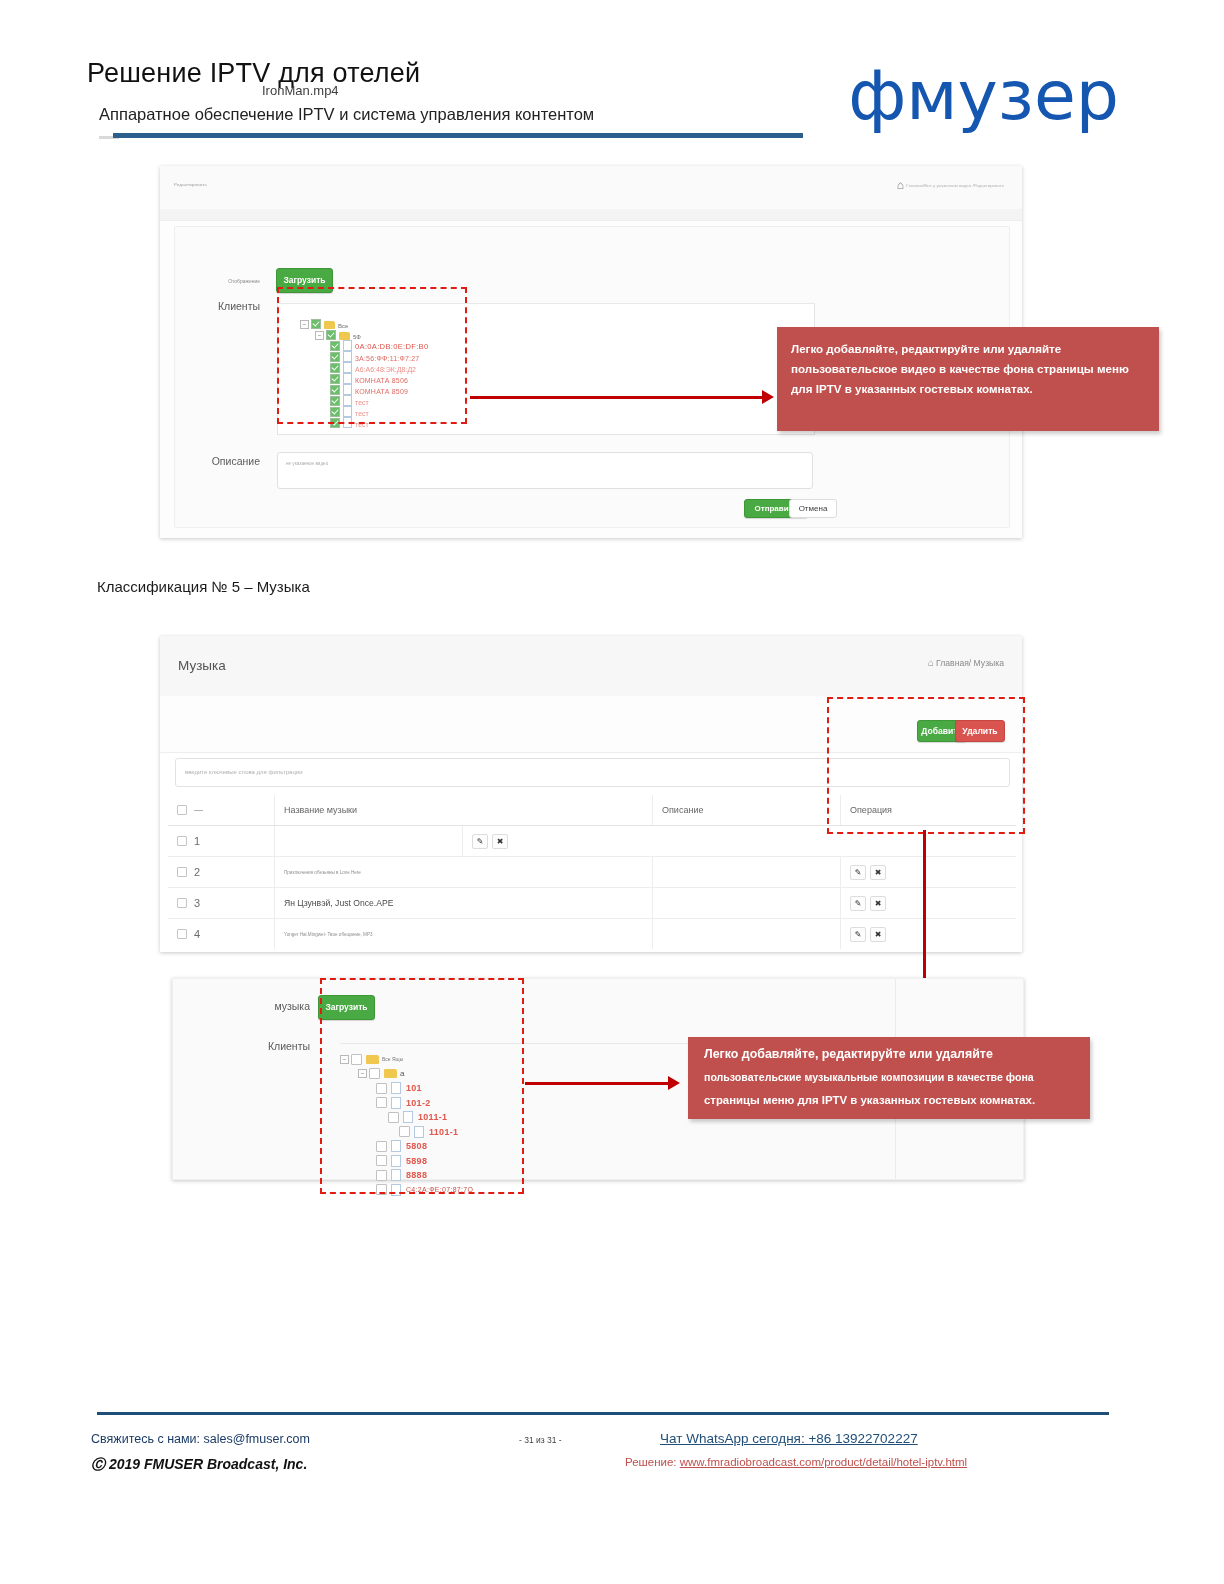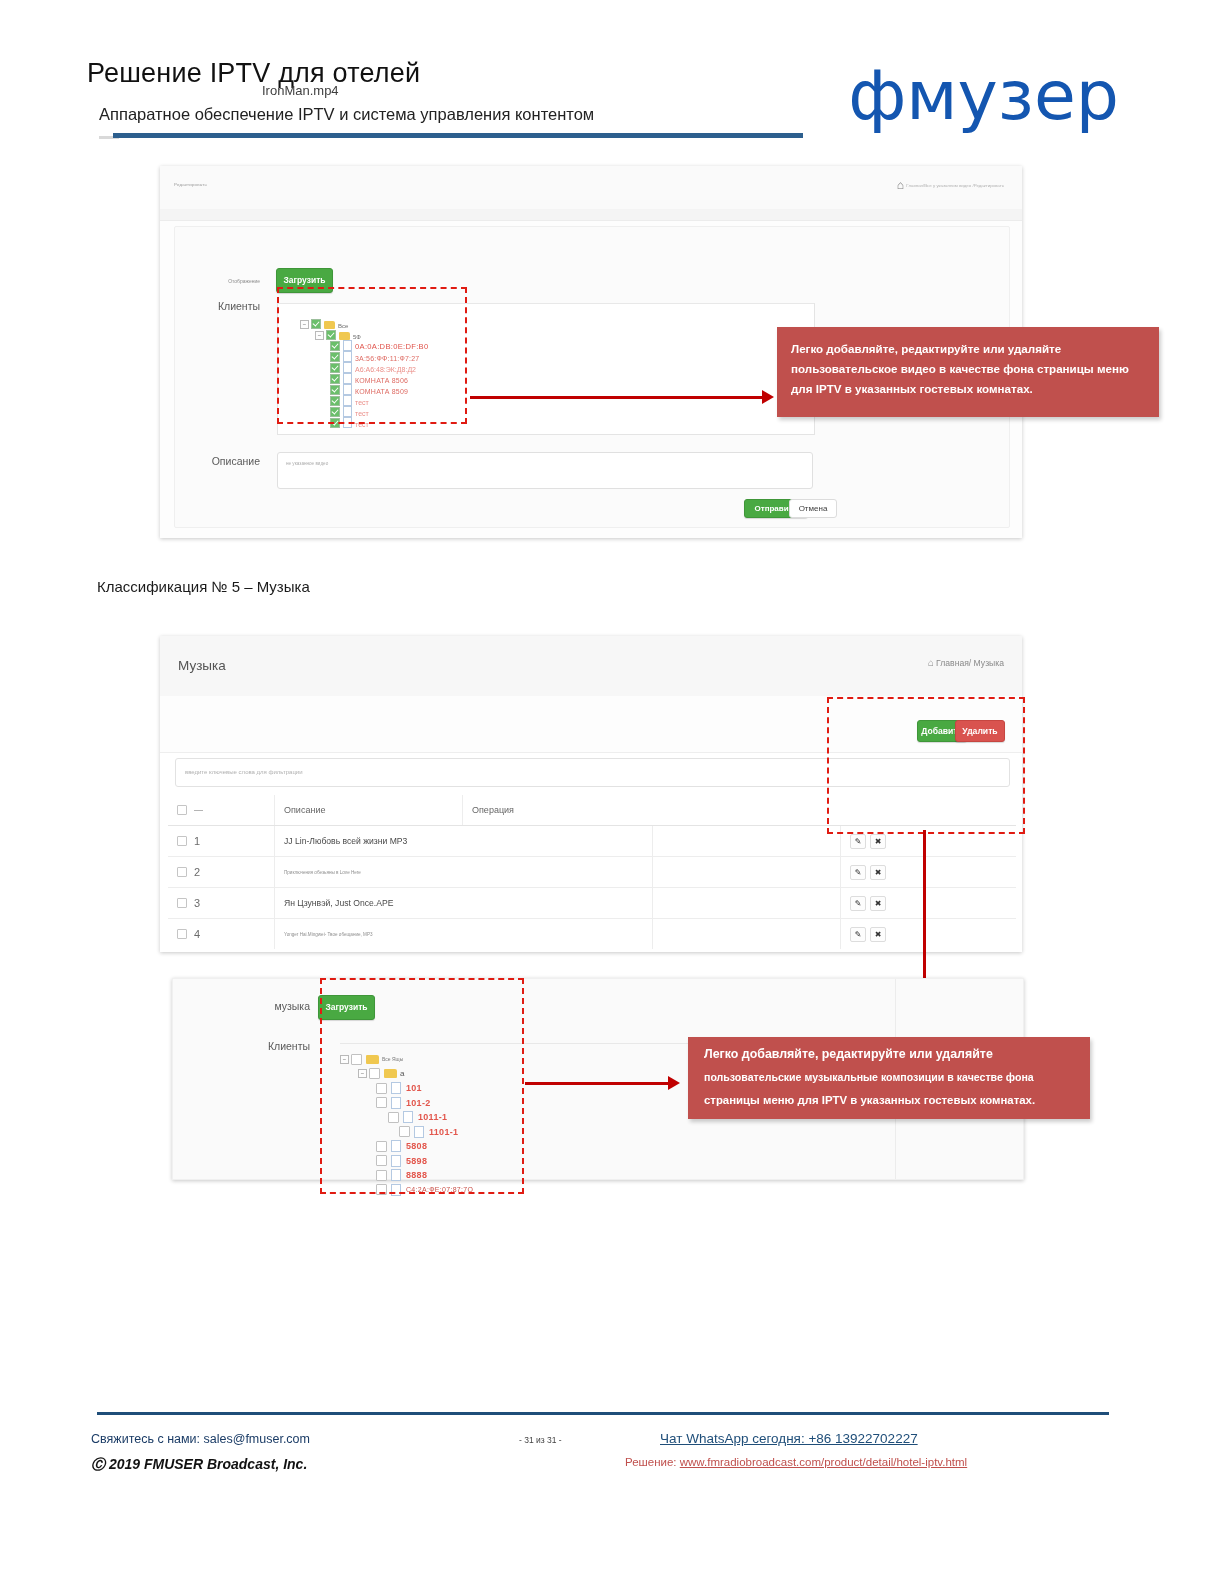--- a/index.html
+++ b/index.html
@@ -47,21 +47,21 @@
   .tlab.pink{color:#eb8e88;font-size:7px;}
   .s1-desc-lbl{left:150px;top:455px;width:110px;}
   .s1-descbox{position:absolute;left:277px;top:452px;width:534px;height:35px;background:#fff;border:1px solid #e0e0e0;border-radius:3px;}
   .s1-descbox .ph{position:absolute;left:8px;top:8px;font-size:4.6px;color:#adadad;}
   .s1-send{left:744px;top:499px;width:62px;height:17px;font-size:8px;}
   .s1-cancel{position:absolute;left:789px;top:499px;width:46px;height:17px;background:#fff;border:1px solid #dcdcdc;border-radius:3px;
     font-size:8px;color:#3c3c3c;display:flex;align-items:center;justify-content:center;}
 
   
   .callout{position:absolute;background:#c0504d;color:#fff;box-shadow:2px 3px 4px rgba(0,0,0,.2);}
-  #call1{left:777px;top:327px;width:382px;height:90px;}
+  #call1{left:777px;top:327px;width:382px;height:104px;}
   #call1 .ct{position:absolute;left:14px;top:12px;width:356px;font-size:11.6px;font-weight:bold;line-height:20px;}
   #call2{left:688px;top:1037px;width:402px;height:82px;}
   #call2 .l1{position:absolute;left:16px;top:10px;font-size:12.4px;font-weight:bold;}
   #call2 .l2{position:absolute;left:16px;top:34px;font-size:10.6px;font-weight:bold;}
   #call2 .l3{position:absolute;left:16px;top:57px;font-size:11.4px;font-weight:bold;}
 
   
   .dash{position:absolute;border:2.5px dashed #e01b12;}
   #dash1{left:277px;top:287px;width:186px;height:133px;}
   #dash2{left:827px;top:697px;width:194px;height:133px;}
@@ -239,35 +239,35 @@
 <div class="s2-search">
   <span class="ph">введите ключевые слова для фильтрации</span>
 </div>
 
 <div class="tbl">
   <div class="tr hdr">
     <div class="td c0">
       <span class="cb"></span>
       <span class="rowdash hdrtxt">—</span>
     </div>
+    <div class="td c1">
+      <span class="hdrtxt">Название музыки</span>
+    </div>
     <div class="td c2">
       <span class="hdrtxt">Описание</span>
     </div>
     <div class="td c3">
       <span class="hdrtxt">Операция</span>
     </div>
   </div>
 
   <div class="tr">
     <div class="td c0">
       <span class="cb"></span>
       <span class="rownum">1</span>
-    </div>
-    <div class="td c1">
-      <span class="mname">JJ Lin-Любовь всей жизни MP3</span>
     </div>
     <div class="td c2">
       <span class="mname sm"></span>
     </div>
     <div class="td c3">
       <span class="opbtn">✎</span>
       <span class="opbtn">✖</span>
     </div>
   </div>
 

